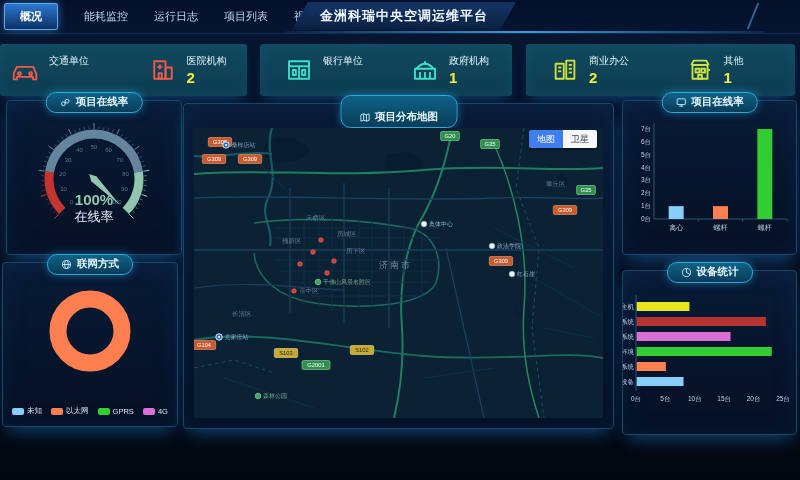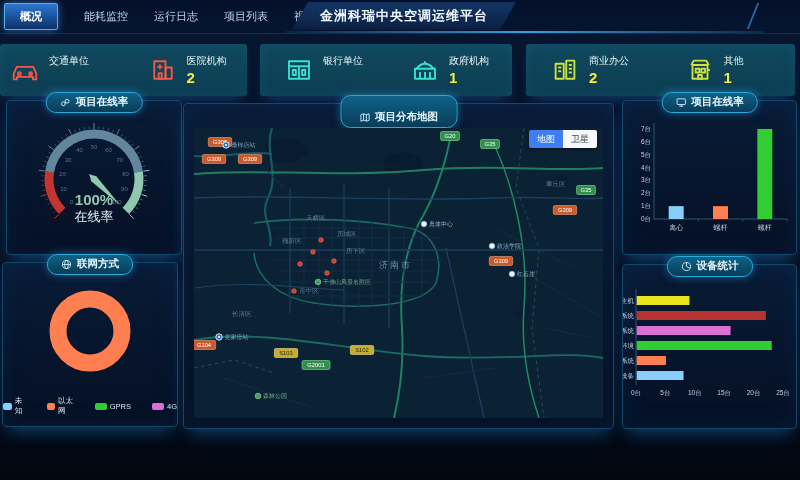--- a/index.html
+++ b/index.html
@@ -42,28 +42,28 @@
         background:linear-gradient(180deg,#0e6287,#093c58);border:1px solid #2ba9d8;
         border-radius:10px;padding:2px 13px 3px;display:flex;align-items:center;gap:5px;
         font-size:10.5px;font-weight:bold;color:#e8f7ff;white-space:nowrap;
         box-shadow:0 0 8px rgba(40,170,230,.5);}
   .pill svg{width:11px;height:11px;stroke:#cfeeff;fill:none;stroke-width:1;}
   .chart-wrap{position:absolute;left:0;top:14px;width:100%;display:flex;justify-content:center;}
   #p-online{left:6px;top:100px;width:174px;height:153px;}
   #p-network{left:2px;top:262px;width:174px;height:163px;}
   #p-map{left:183px;top:103px;width:429px;height:324px;}
   #p-host{left:622px;top:100px;width:173px;height:153px;}
-  #p-device{left:622px;top:264px;width:173px;height:163px;}
+  #p-device{left:622px;top:270px;width:173px;height:163px;}
   #map-svg{position:absolute;left:10px;top:24px;border-radius:2px;}
   #map-toggle{position:absolute;top:26px;right:16px;display:flex;border-radius:2px;overflow:hidden;
               box-shadow:0 1px 3px rgba(0,0,0,.5);cursor:pointer;align-items:flex-end;}
   .mt-btn{font-size:9px;padding:2.5px 8px;}
   .mt-btn.on{background:#3d7ef2;color:#fff;}
   .mt-btn.off{background:#f5f7fa;color:#454c55;}
-  #net-legend{position:absolute;left:0;bottom:10px;width:100%;display:flex;justify-content:center;gap:21px;}
+  #net-legend{position:absolute;left:0;bottom:10px;width:100%;display:flex;justify-content:center;gap:9px;}
   .lg-item{display:flex;align-items:center;gap:3px;cursor:pointer;}
   .lg-sw{width:12px;height:7px;border-radius:2px;display:inline-block;}
   .lg-lb{font-size:7.5px;color:#d6e5f2;}
   text{font-family:"Liberation Sans",sans-serif;}
 </style>
 </head>
 <body>
 
 <div id="app">
 

